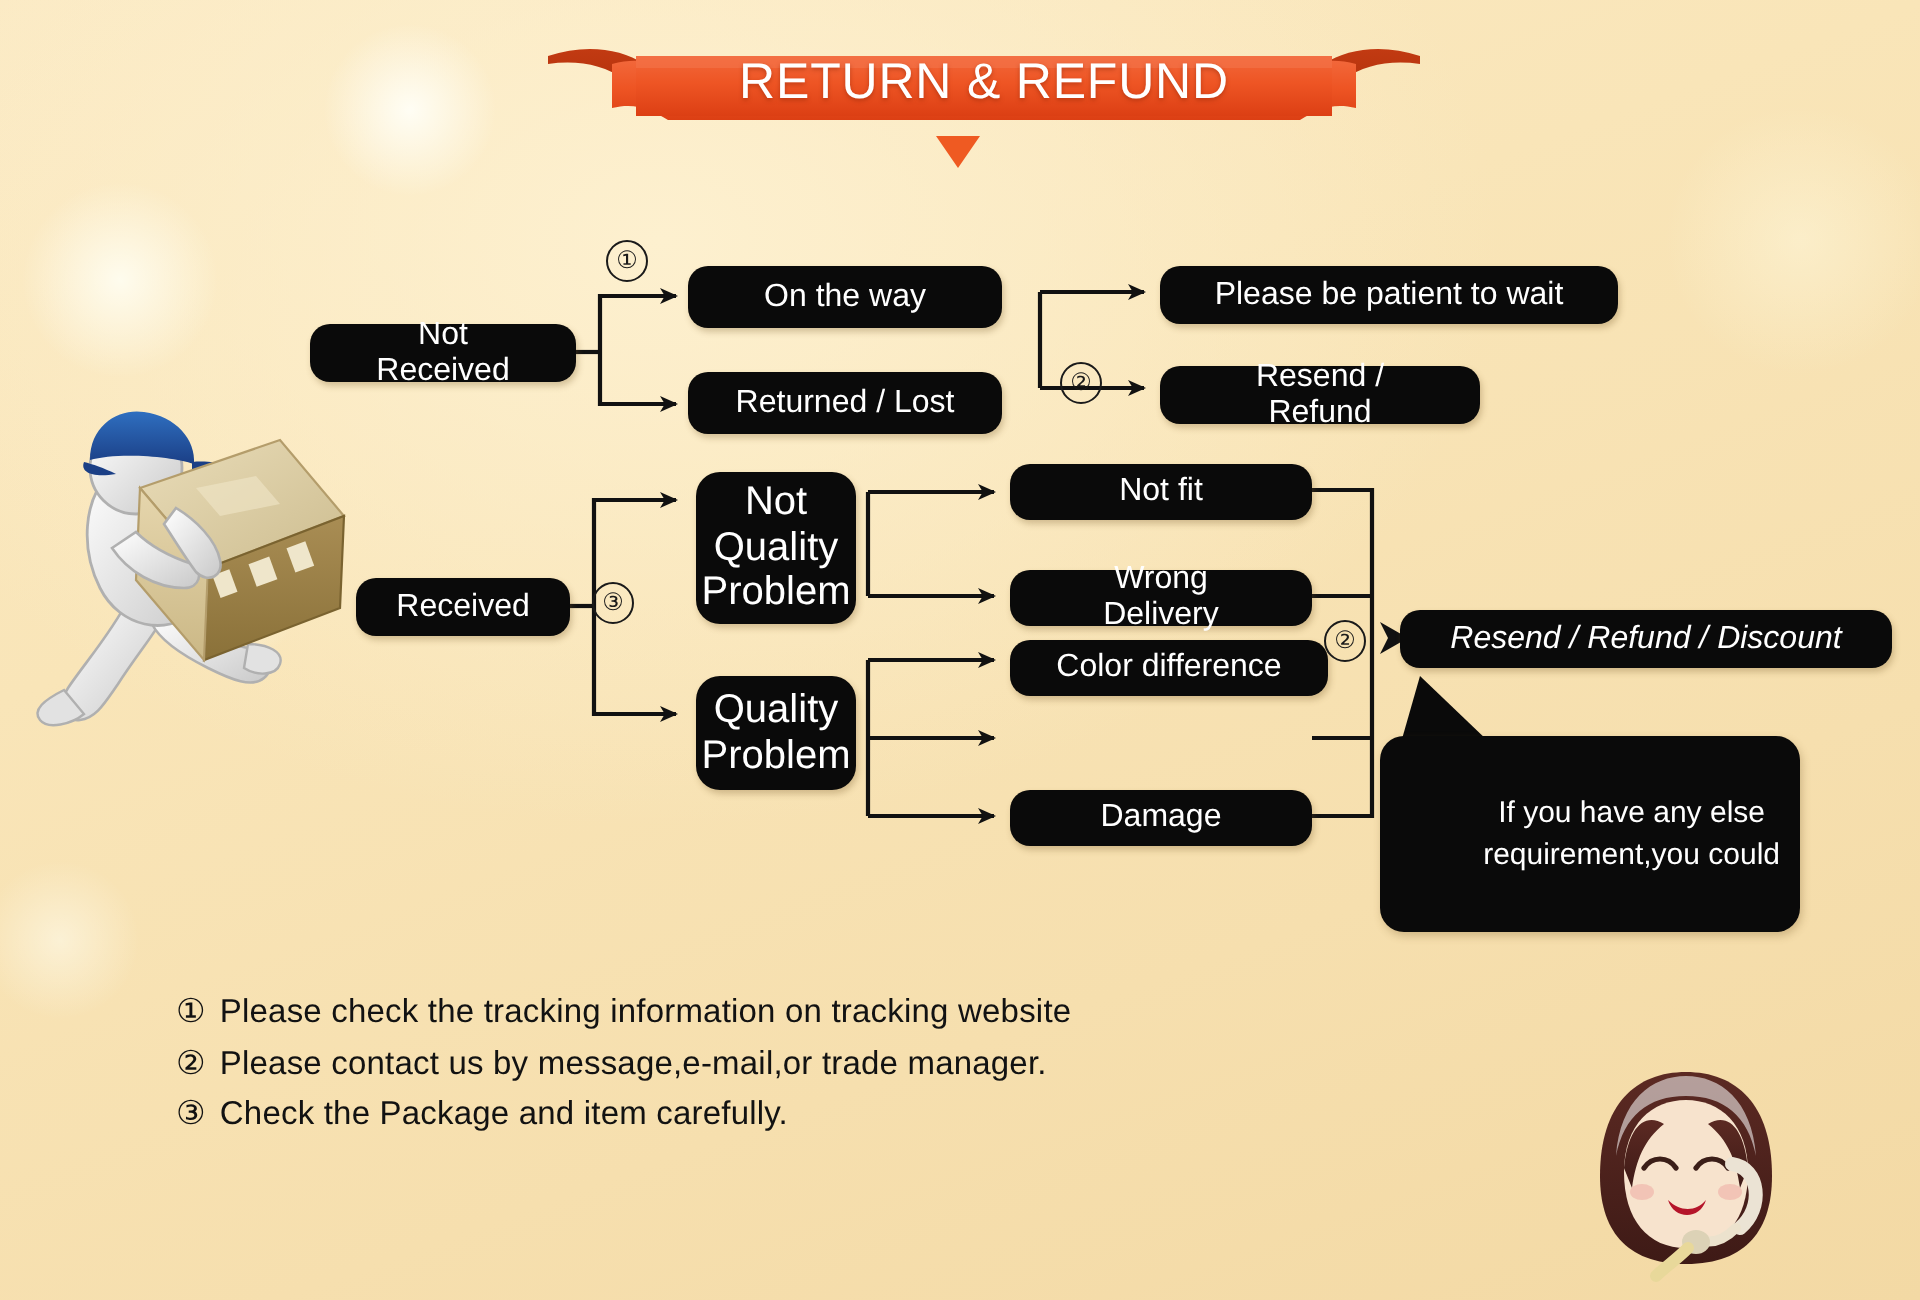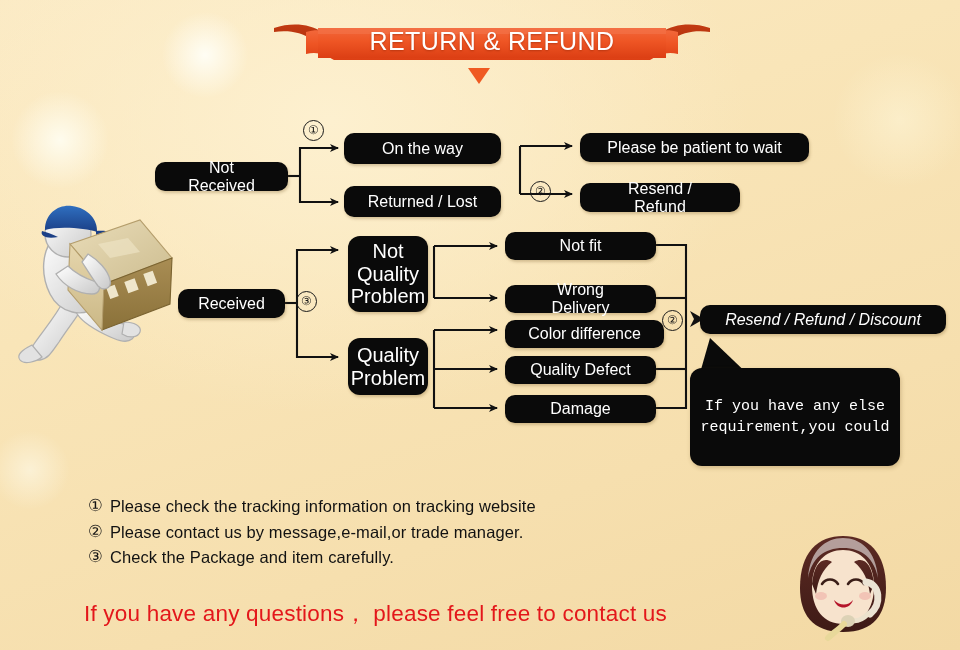--- a/index.html
+++ b/index.html
@@ -50,24 +50,23 @@
     position:absolute;width:19px;height:19px;border:1.6px solid #1a1a1a;
     border-radius:50%;display:flex;align-items:center;justify-content:center;
     font-size:12px;color:#1a1a1a;background:transparent;
     font-family:"Liberation Serif",serif;
   }
 
   
   .bubble{
     position:absolute;left:690px;top:368px;width:210px;height:98px;
     background:#0a0a0a;border-radius:12px;color:#fff;
-    display:flex;align-items:center;justify-content:center;text-align:center;
+    display:flex;align-items:center;justify-content:flex-end;text-align:center;
     font-size:15px;line-height:1.42;padding:0 10px;box-sizing:border-box;
     box-shadow:1px 2px 4px rgba(120,90,40,.30);
-    font-family:Liberation Mono, monospace;
   }
 
   
   .notes{position:absolute;left:88px;top:496px;width:620px;}
   .note{display:flex;align-items:flex-start;gap:7px;font-size:16.5px;color:#121212;margin-bottom:5px;letter-spacing:.1px;}
   .note .nmark{font-family:"Liberation Serif",serif;font-size:16.5px;line-height:1.25;}
   .note .ntext{line-height:1.25;}
 
   .tagline{
     position:absolute;left:84px;top:598px;width:720px;
@@ -172,21 +171,20 @@
     <span>Quality</span>
     <span>Problem</span>
   </div>
 
   <div class="pill" style="left:505px;top:232px;width:151px;height:28px;">Not fit</div>
 
   <div class="pill" style="left:505px;top:285px;width:151px;height:28px;">Wrong Delivery</div>
 
   <div class="pill" style="left:505px;top:320px;width:159px;height:28px;">Color difference</div>
 
-  <div class="pill" style="left:505px;top:356px;width:151px;height:28px;">Quality Defect</div>
 
   <div class="pill" style="left:505px;top:395px;width:151px;height:28px;">Damage</div>
 
   <div class="circnum" style="left:662px;top:310px;">②</div>
 
   <div class="pill" style="left:700px;top:305px;width:246px;height:29px;font-style:italic;">Resend / Refund / Discount</div>
 
   <svg style="position:absolute;left:690px;top:330px;width:130px;height:60px;">
     <path d="M20,8 L66,52 L8,50 Z" fill="#0a0a0a"></path>
   </svg>
@@ -254,21 +252,20 @@
     <div class="note">
       <span class="nmark">②</span>
       <span class="ntext">Please contact us by message,e-mail,or trade manager.</span>
     </div>
     <div class="note">
       <span class="nmark">③</span>
       <span class="ntext">Check the Package and item carefully.</span>
     </div>
   </div>
 
-  <div class="tagline">If you have any questions，  please feel free to contact us</div>
 
   <svg class="agent" viewBox="0 0 110 118">
     <defs>
       <linearGradient id="ghair" x1="0" y1="0" x2="0" y2="1">
         <stop offset="0%" stop-color="#5c2a23"></stop>
           <stop offset="100%" stop-color="#3e1a16"></stop>
       </linearGradient>
     </defs>
     <path d="M12,60 C12,24 30,8 55,8 C80,8 98,24 98,60 C98,86 86,104 55,104 C24,104 12,86 12,60 Z" fill="url(#ghair)"></path>
     <path d="M24,58 C24,34 38,22 55,22 C72,22 86,34 86,58 C86,82 74,96 55,96 C36,96 24,82 24,58 Z" fill="#f7e3cd"></path>

